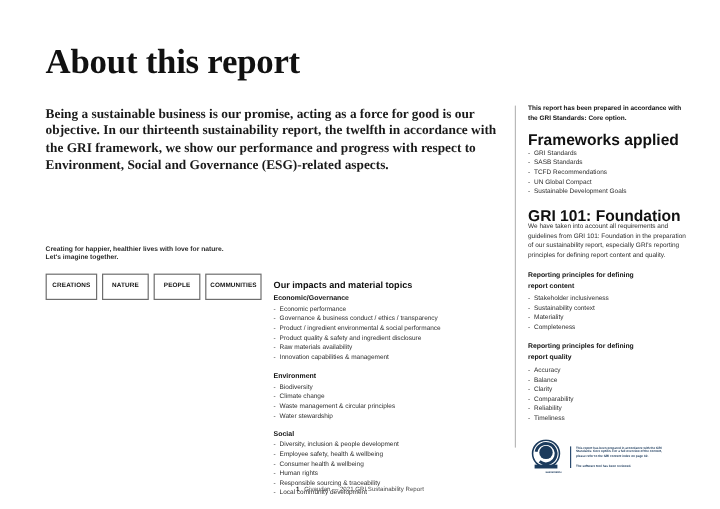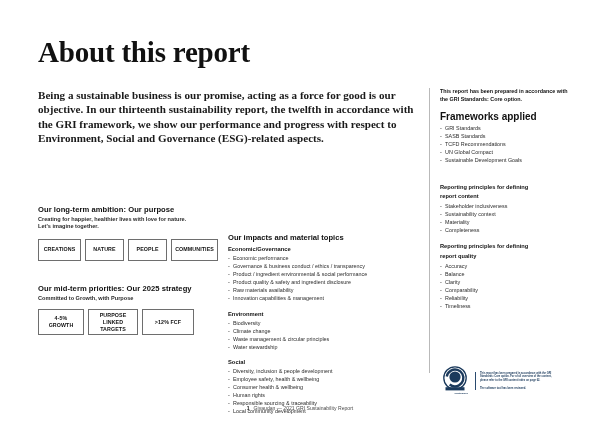--- a/index.html
+++ b/index.html
@@ -172,21 +172,21 @@
   
   .r-note {
     margin: 0 0 9px 0;
     font-size: 5.4px;
     font-weight: 700;
     line-height: 7.6px;
     color: #111111;
   }
   .r-head {
     margin: 0 0 2px 0;
-    font-size: 10px;
+    font-size: 13px;
     font-weight: 700;
     line-height: 9.6px;
     color: #111111;
   }
   .r-subhead {
     margin: 0 0 1.5px 0;
     font-size: 5.7px;
     font-weight: 700;
     line-height: 7.8px;
     color: #111111;
@@ -283,42 +283,32 @@
 
   <h1 class="page-title">About this report</h1>
 
   <div class="intro">
     <p>Being a sustainable business is our promise, acting as a force for good is our objective. In our thirteenth sustainability report, the twelfth in accordance with the GRI framework, we show our performance and progress with respect to Environment, Social and Governance (ESG)-related aspects.</p>
   </div>
 
   <div class="col-left">
 
     <div>
-      <h3 class="sec-head">Our long-term ambition: Our purpose</h3>
       <p class="sec-sub">Creating for happier, healthier lives with love for nature.</p>
       <p class="sec-sub">Let's imagine together.</p>
       <div class="boxrow">
         <div class="pill b1">CREATIONS</div>
         <div class="pill b2">NATURE</div>
         <div class="pill b3">PEOPLE</div>
         <div class="pill b4">COMMUNITIES</div>
       </div>
     </div>
 
     <div class="block-gap"></div>
 
-    <div>
-      <h3 class="sec-head">Our mid-term priorities: Our 2025 strategy</h3>
-      <p class="sec-sub">Committed to Growth, with Purpose</p>
-      <div class="boxrow mid-row">
-        <div class="pill s1">4-5%<br>GROWTH</div>
-        <div class="pill s2">PURPOSE<br>LINKED<br>TARGETS</div>
-        <div class="pill s3">&gt;12% FCF</div>
-      </div>
-    </div>
 
   </div>
 
   <div class="col-mid">
     <h3 class="mid-title">Our impacts and material topics</h3>
 
     <div>
       <p class="grp-head">Economic/Governance</p>
       <ul class="dashlist">
         <li>Economic performance</li>
@@ -369,20 +359,24 @@
         <li>GRI Standards</li>
         <li>SASB Standards</li>
         <li>TCFD Recommendations</li>
         <li>UN Global Compact</li>
         <li>Sustainable Development Goals</li>
       </ul>
     </div>
 
     <div class="r-gap-lg"></div>
 
+    <div>
+      <h3 class="r-head">GRI 101: Foundation</h3>
+      <p class="r-body">We have taken into account all requirements and guidelines from GRI 101: Foundation in the preparation of our sustainability report, especially GRI's reporting principles for defining report content and quality.</p>
+    </div>
 
     <div class="r-gap-md"></div>
 
     <div>
       <p class="r-subhead">Reporting principles for defining</p>
       <p class="r-subhead">report content</p>
       <ul class="rlist">
         <li>Stakeholder inclusiveness</li>
         <li>Sustainability context</li>
         <li>Materiality</li>

